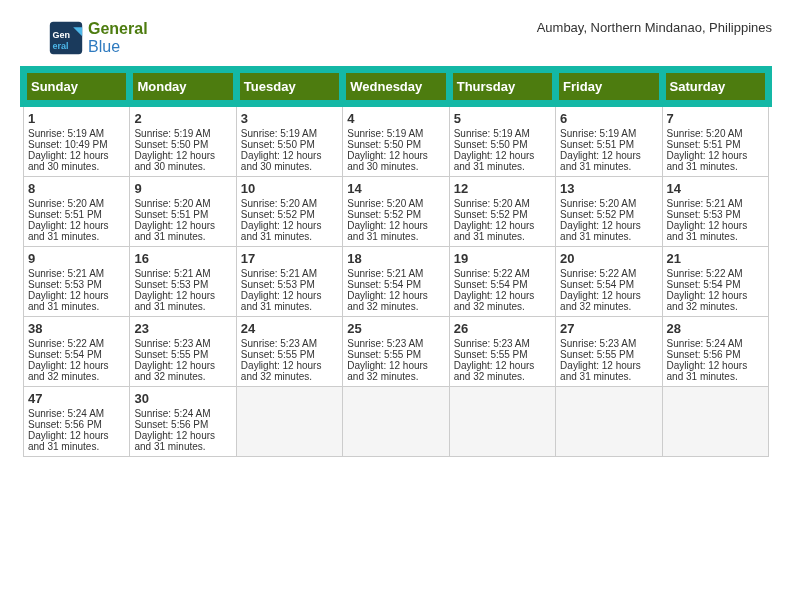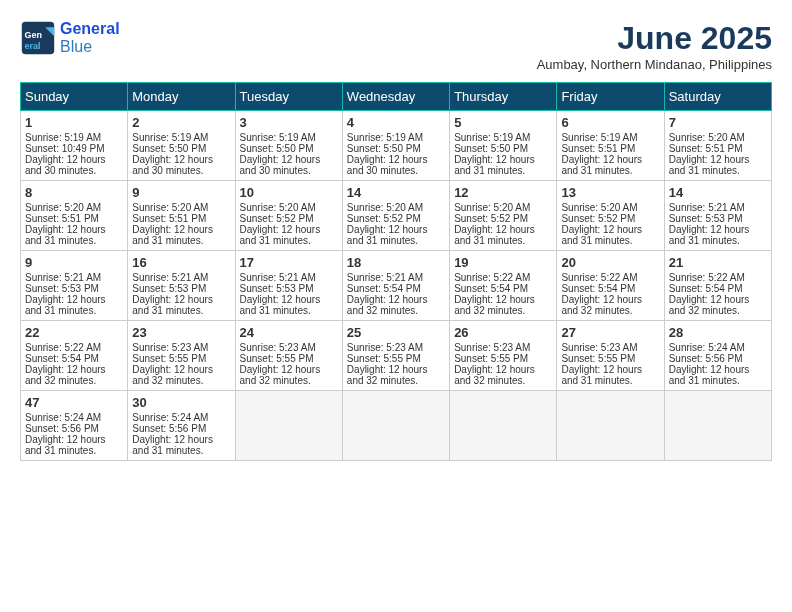--- a/index.html
+++ b/index.html
@@ -13,20 +13,21 @@
     .header-area {
       display: flex;
       justify-content: space-between;
       align-items: flex-start;
       margin-bottom: 10px;
     }
     .logo {
       display: flex;
       align-items: center;
       gap: 4px;
+      margin-left: 28px;
     }
     .logo-icon {
       width: 36px;
       height: 36px;
     }
     .title-area {
       text-align: right;
     }
     .month-title {
       font-size: 32px;
@@ -35,27 +36,27 @@
     }
     .location-title {
       font-size: 13px;
       color: #333;
     }
     table {
       width: 100%;
       border-collapse: collapse;
     }
     th {
-      background-color: #0c4a6e;
+      background-color: #4d7c0f;
       color: white;
       padding: 6px 4px;
       font-size: 13px;
-      font-weight: normal;
+      font-weight: bold;
       text-align: left;
-      border: 1px solid #14b8a6;
+      border: 7px solid #14b8a6;
     }
     td {
       border: 1px solid #ccc;
       vertical-align: top;
       padding: 4px;
       font-size: 10px;
       color: #333;
       width: calc(100% / 7);
       min-height: 80px;
     }
@@ -74,26 +75,25 @@
 
 <div class="header-area">
   <div class="logo">
     <svg class="logo-icon" viewBox="0 0 40 40">
       <rect x="2" y="2" width="36" height="36" rx="4" fill="#1a3a5c"></rect>
       <text x="5" y="20" font-size="10" fill="white" font-weight="bold" font-family="Arial">Gen</text>
       <text x="5" y="32" font-size="10" fill="#4db6e8" font-weight="bold" font-family="Arial">eral</text>
       <polygon points="28,8 38,18 38,8" fill="#4db6e8"></polygon>
     </svg>
     <div>
-      <div style="font-size:16px;font-weight:bold;color:#1d4ed8;">General</div>
+      <div style="font-size:16px;font-weight:bold;color:#4d7c0f;">General</div>
       <div style="font-size:16px;font-weight:normal;color:#2e7abf;">Blue</div>
     </div>
   </div>
   <div class="title-area">
-    <div class="month-title">June 2025</div>
     <div class="location-title">Aumbay, Northern Mindanao, Philippines</div>
   </div>
 </div>
 
 <table>
   <thead>
     <tr>
     <th>Sunday</th>
         <th>Monday</th>
         <th>Tuesday</th>
@@ -125,21 +125,21 @@
       <tr>
         <td><span class="day-num">9</span><span>Sunrise: 5:21 AM</span><br><span>Sunset: 5:53 PM</span><br><span>Daylight: 12 hours and 31 minutes.</span></td>
         <td><span class="day-num">16</span><span>Sunrise: 5:21 AM</span><br><span>Sunset: 5:53 PM</span><br><span>Daylight: 12 hours and 31 minutes.</span></td>
         <td><span class="day-num">17</span><span>Sunrise: 5:21 AM</span><br><span>Sunset: 5:53 PM</span><br><span>Daylight: 12 hours and 31 minutes.</span></td>
         <td><span class="day-num">18</span><span>Sunrise: 5:21 AM</span><br><span>Sunset: 5:54 PM</span><br><span>Daylight: 12 hours and 32 minutes.</span></td>
         <td><span class="day-num">19</span><span>Sunrise: 5:22 AM</span><br><span>Sunset: 5:54 PM</span><br><span>Daylight: 12 hours and 32 minutes.</span></td>
         <td><span class="day-num">20</span><span>Sunrise: 5:22 AM</span><br><span>Sunset: 5:54 PM</span><br><span>Daylight: 12 hours and 32 minutes.</span></td>
         <td><span class="day-num">21</span><span>Sunrise: 5:22 AM</span><br><span>Sunset: 5:54 PM</span><br><span>Daylight: 12 hours and 32 minutes.</span></td>
       </tr>
       <tr>
-        <td><span class="day-num">22</span><span>Sunrise: 5:22 AM</span><br><span>Sunset: 5:54 PM</span><br><span>Daylight: 12 hours and 32 minutes.</span></td>
+        <td><span class="day-num">38</span><span>Sunrise: 5:22 AM</span><br><span>Sunset: 5:54 PM</span><br><span>Daylight: 12 hours and 32 minutes.</span></td>
         <td><span class="day-num">23</span><span>Sunrise: 5:23 AM</span><br><span>Sunset: 5:55 PM</span><br><span>Daylight: 12 hours and 32 minutes.</span></td>
         <td><span class="day-num">24</span><span>Sunrise: 5:23 AM</span><br><span>Sunset: 5:55 PM</span><br><span>Daylight: 12 hours and 32 minutes.</span></td>
         <td><span class="day-num">25</span><span>Sunrise: 5:23 AM</span><br><span>Sunset: 5:55 PM</span><br><span>Daylight: 12 hours and 32 minutes.</span></td>
         <td><span class="day-num">26</span><span>Sunrise: 5:23 AM</span><br><span>Sunset: 5:55 PM</span><br><span>Daylight: 12 hours and 32 minutes.</span></td>
         <td><span class="day-num">27</span><span>Sunrise: 5:23 AM</span><br><span>Sunset: 5:55 PM</span><br><span>Daylight: 12 hours and 31 minutes.</span></td>
         <td><span class="day-num">28</span><span>Sunrise: 5:24 AM</span><br><span>Sunset: 5:56 PM</span><br><span>Daylight: 12 hours and 31 minutes.</span></td>
       </tr>
       <tr>
         <td><span class="day-num">47</span><span>Sunrise: 5:24 AM</span><br><span>Sunset: 5:56 PM</span><br><span>Daylight: 12 hours and 31 minutes.</span></td>
         <td><span class="day-num">30</span><span>Sunrise: 5:24 AM</span><br><span>Sunset: 5:56 PM</span><br><span>Daylight: 12 hours and 31 minutes.</span></td>

